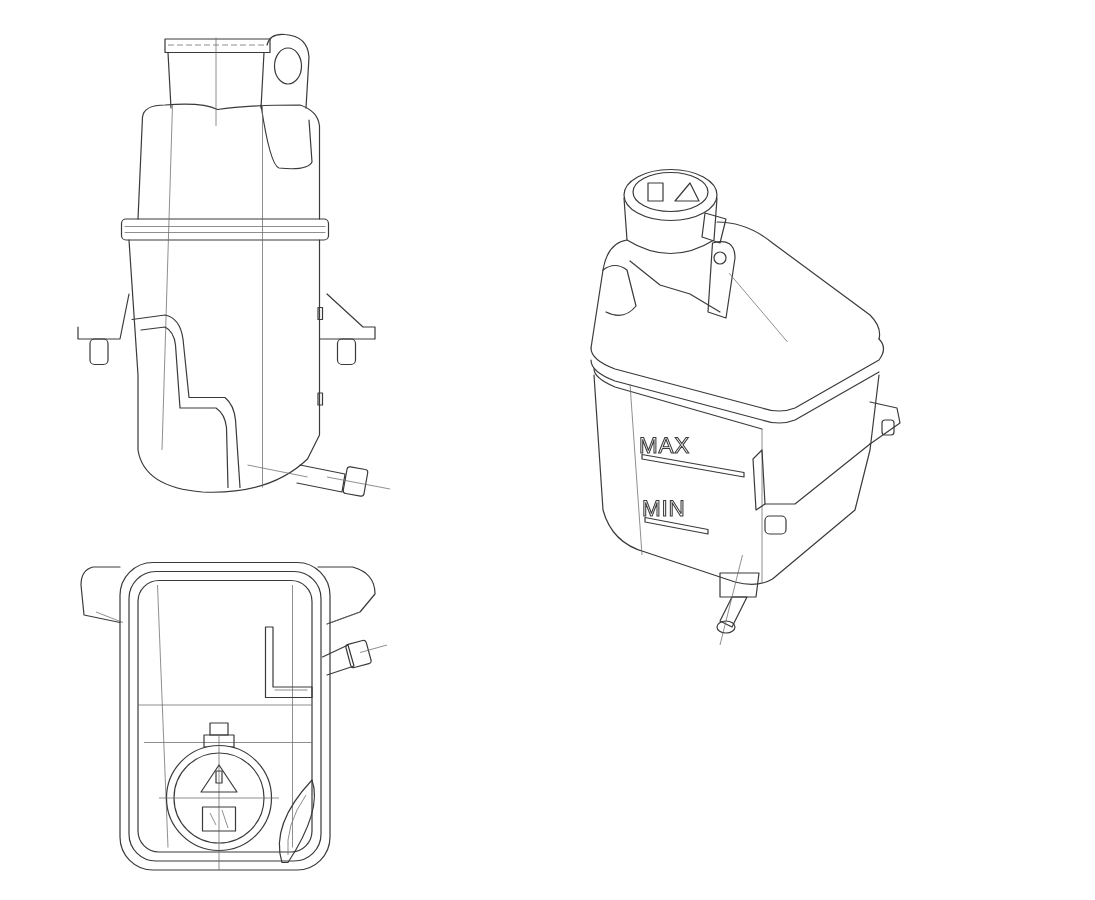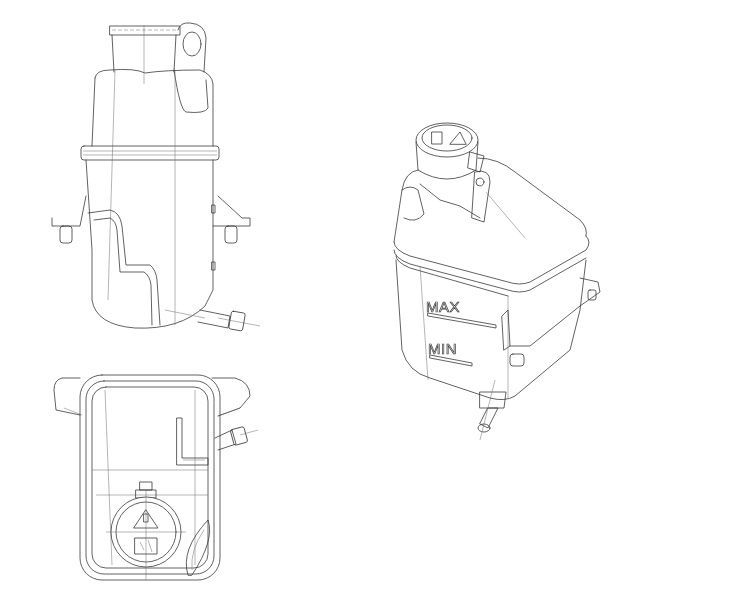--- a/index.html
+++ b/index.html
@@ -89,21 +89,21 @@
     <path class="ln" d="M106 140 L118 158 L94 158 Z"></path>
     <rect class="ln" x="104" y="144" width="4" height="8"></rect>
     <rect class="ln" x="95" y="168" width="22" height="16"></rect>
     <path class="thin" d="M100 172 L104 180 M108 170 L112 182"></path>
 
     <path class="ln" d="M148 205 Q140 180 168 150 Q175 170 152 205 Z"></path>
     <path class="thin" d="M152 200 Q150 180 164 160"></path>
   </svg>
 </div>
 
-<div class="view" style="left:380px; top:110px; width:230px; height:330px;">
+<div class="view" style="left:380px; top:100px; width:230px; height:330px;">
   <svg width="230" height="330" viewBox="0 0 230 330">
 
     <ellipse class="fillw" cx="67" cy="30" rx="31" ry="17"></ellipse>
     <ellipse class="ln" cx="67" cy="28" rx="25" ry="13"></ellipse>
     <path class="ln" d="M52 22 L62 22 L62 34 L52 34 Z"></path>
     <path class="ln" d="M70 34 L80 22 L86 34 Z"></path>
     <path class="ln" d="M36 32 L38 60 Q67 78 96 60 L98 32"></path>
 
     <path class="ln" d="M90 42 L104 46 L100 62 L88 58 Z"></path>
     <path class="ln" d="M95 62 Q110 58 110 72 L104 112 L92 108 Z"></path>

